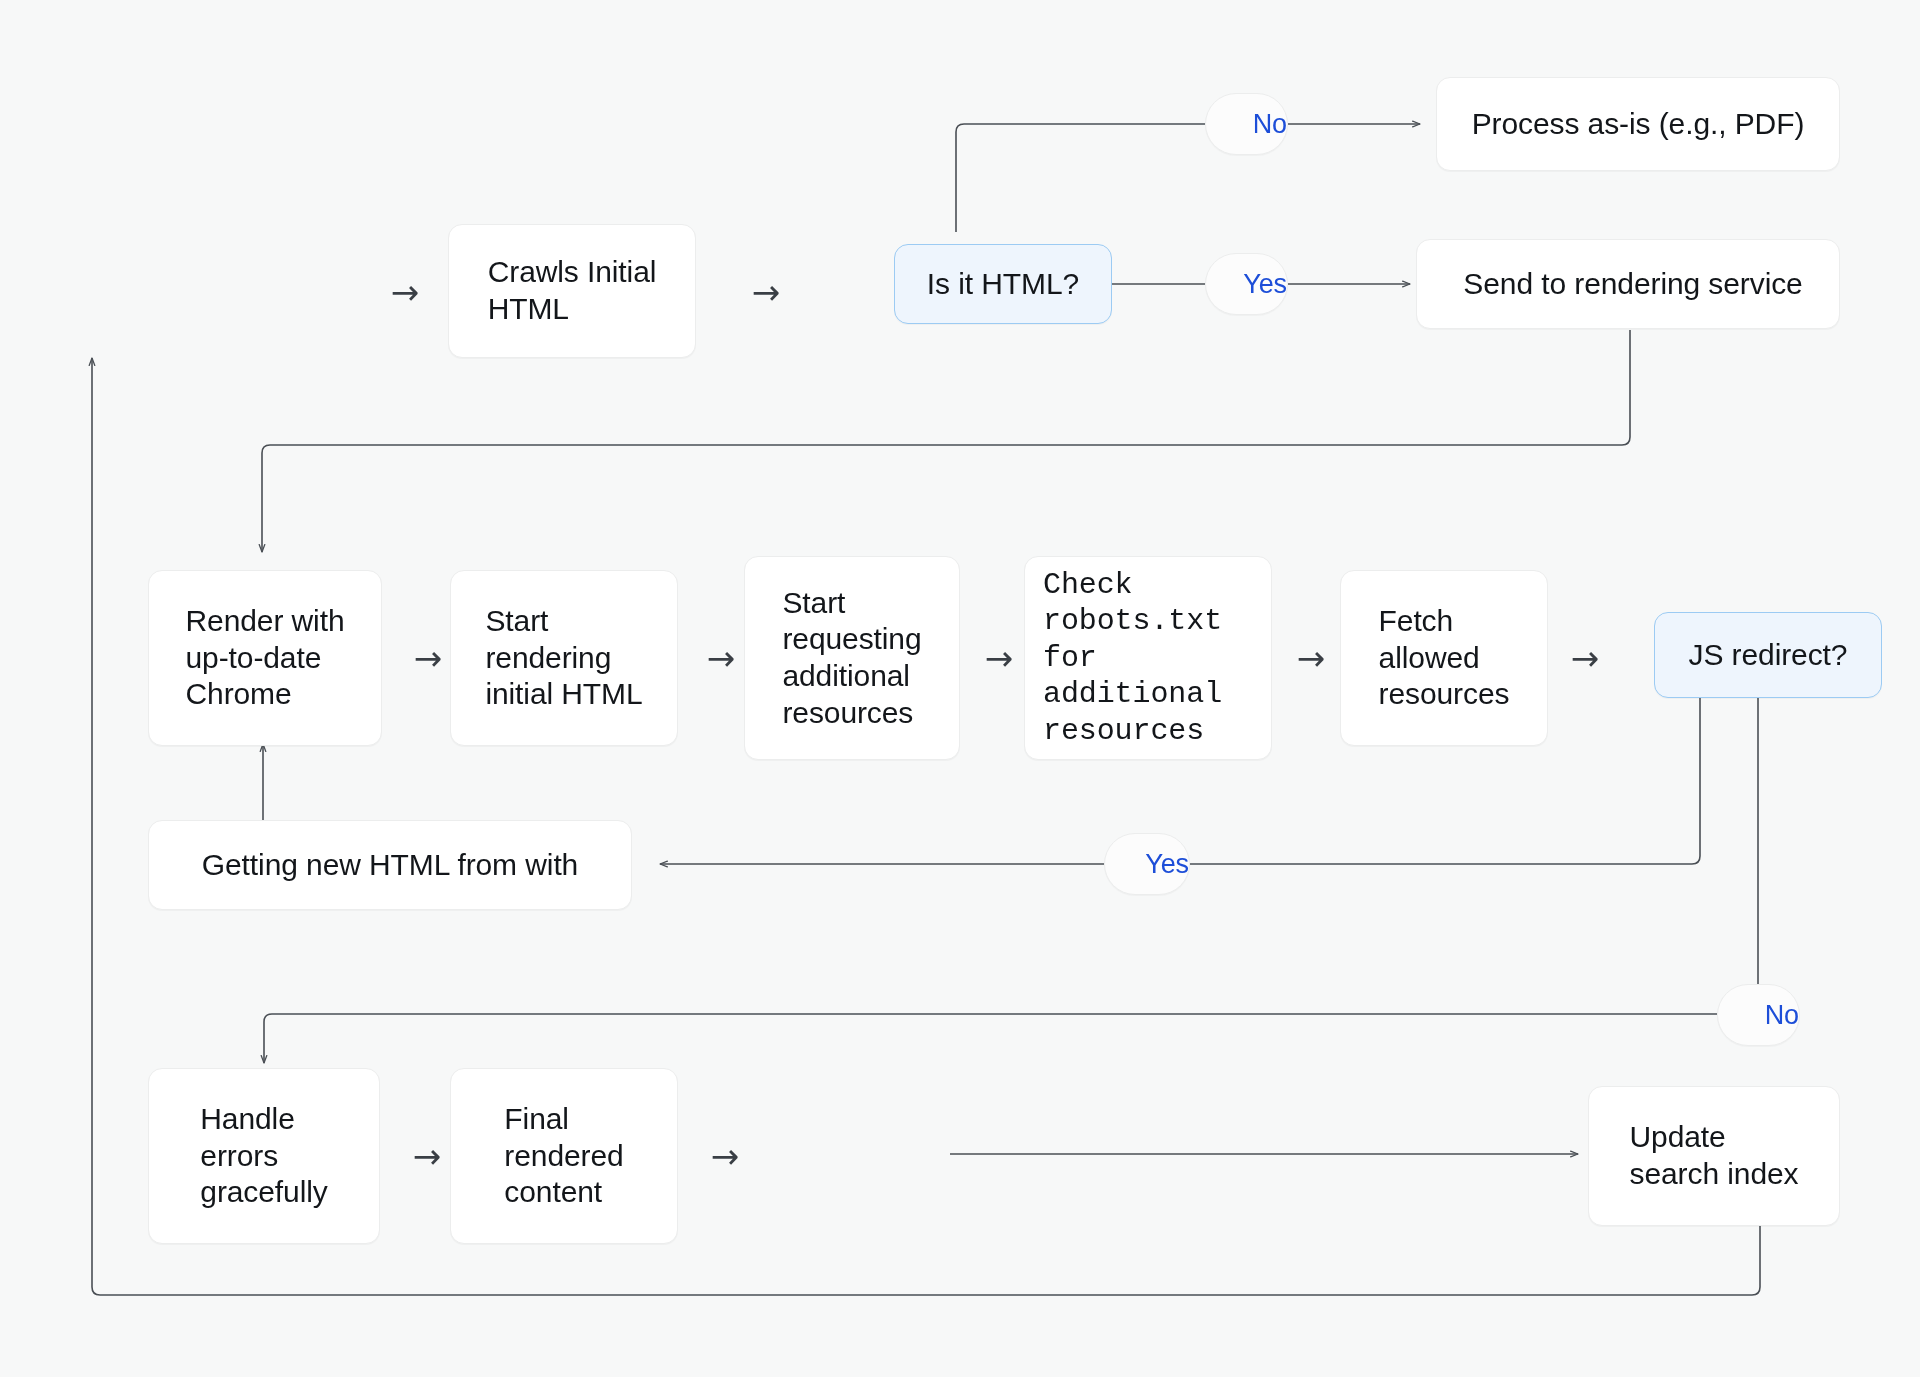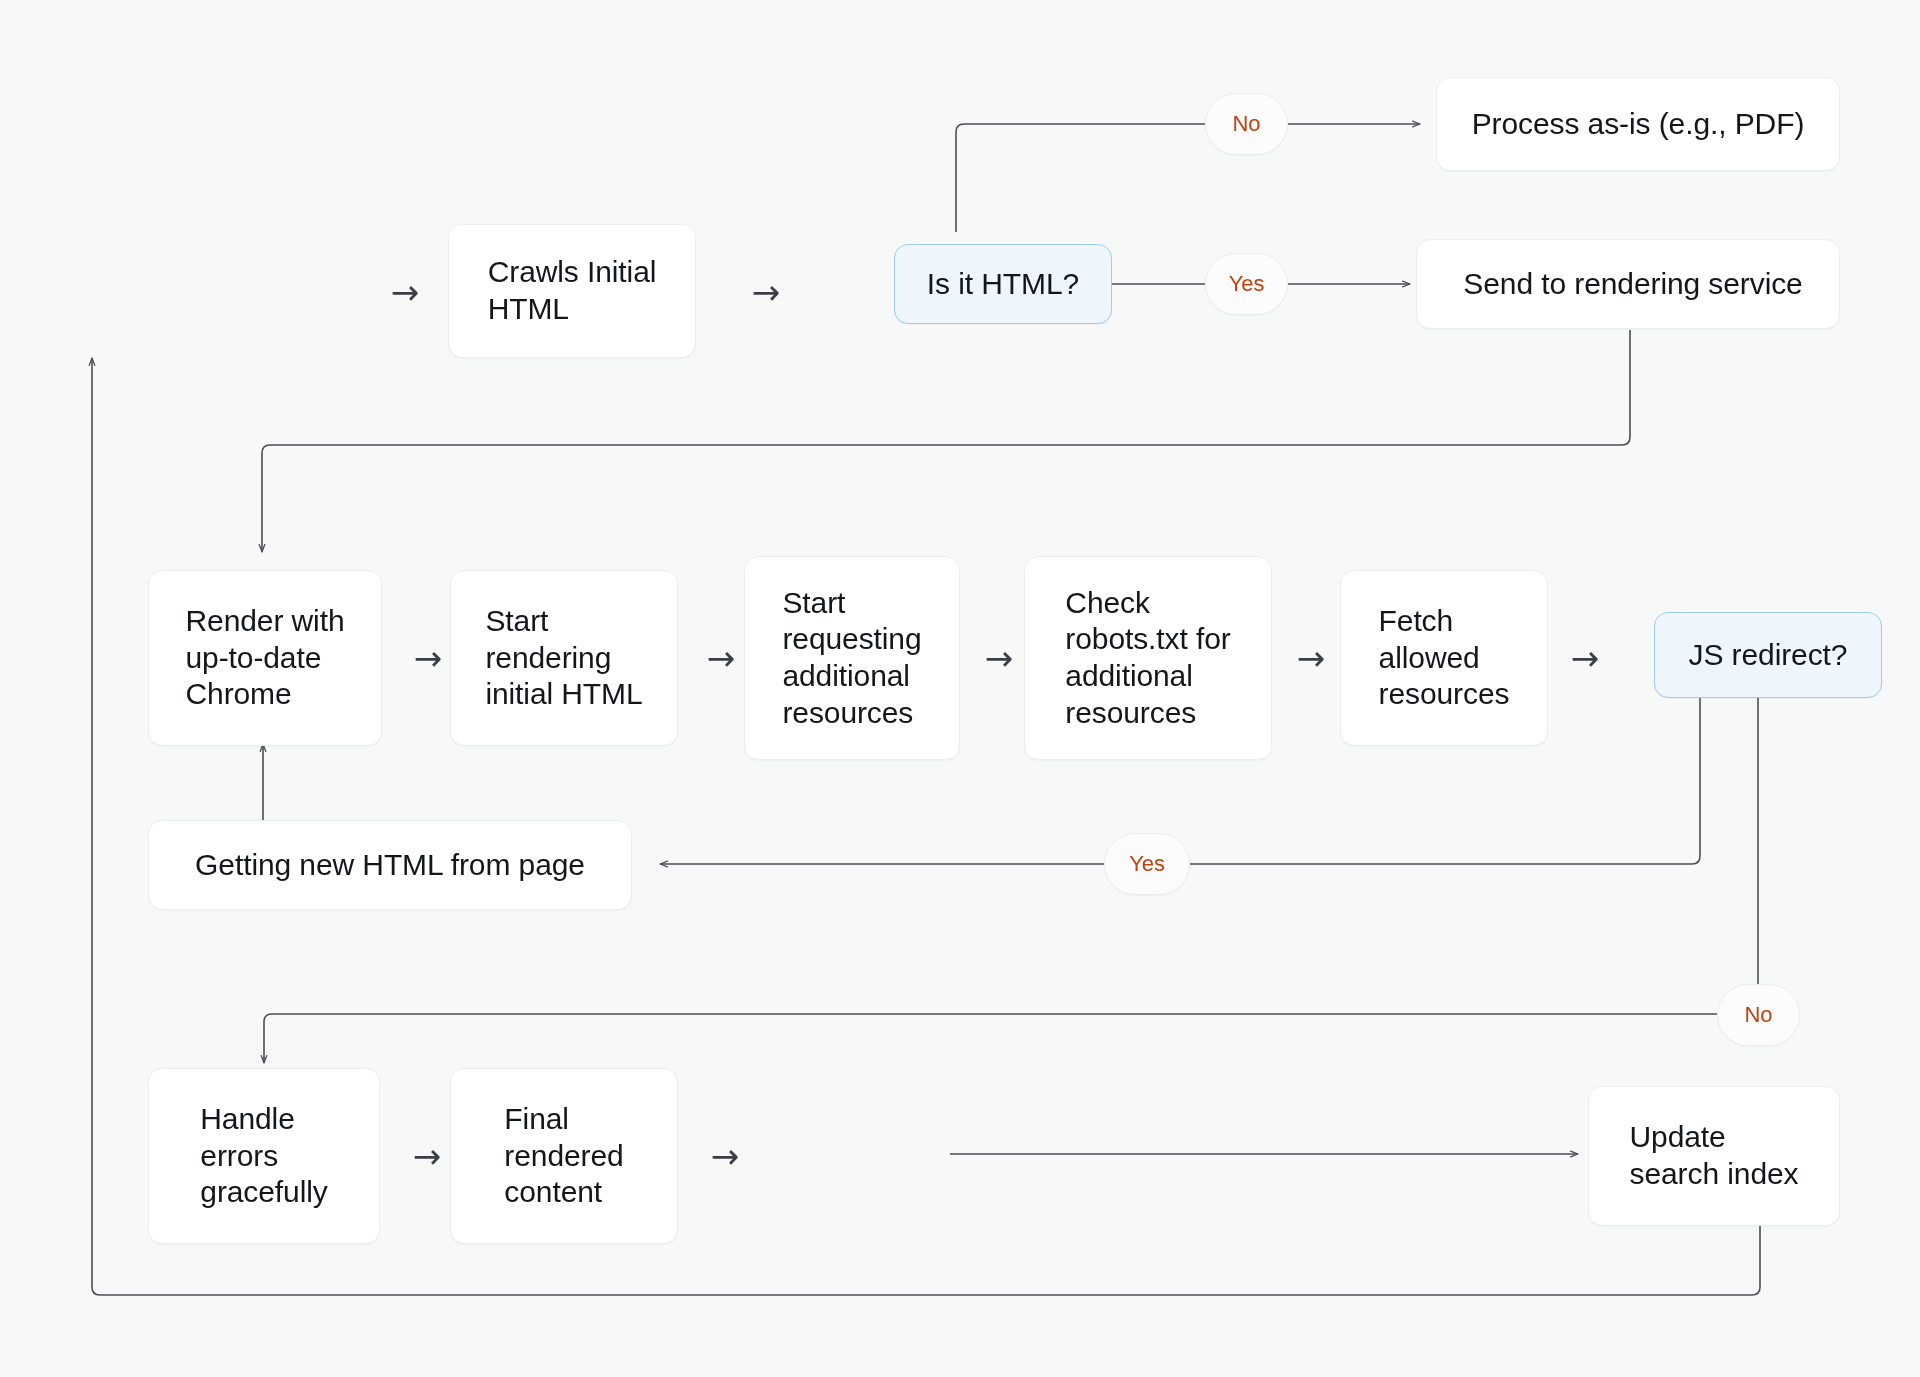--- a/index.html
+++ b/index.html
@@ -46,23 +46,23 @@
     margin-left: 40px;
   }
   .edge-label {
     position: absolute;
     box-sizing: border-box;
     background: #fcfcfc;
     border: 1px solid #eceded;
     border-radius: 999px;
     display: flex;
     align-items: center;
-    justify-content: center;
-    color: #c2410c;
-    font-size: 22px;
+    justify-content: flex-end;
+    color: #1d4ed8;
+    font-size: 27px;
     letter-spacing: -0.1px;
     box-shadow: 0 1px 1px rgba(16,24,40,0.03);
   }
   .arrow-glyph {
     position: absolute;
     color: #3a3f45;
     font-size: 34px;
     line-height: 1;
     display: flex;
     align-items: center;
@@ -165,21 +165,21 @@
 requesting
 additional
 resources</span>
   </div>
 
   <div class="arrow-glyph" style="left:966px; top:638px; width:66px; height:40px;">
     <span>→</span>
   </div>
 
   <div class="node" style="left:1024px; top:556px; width:248px; height:204px;">
-    <span style="white-space:pre-line;">Check
+    <span style="white-space:pre-line;font-family:Liberation Mono, monospace;">Check
 robots.txt for
 additional
 resources</span>
   </div>
 
   <div class="arrow-glyph" style="left:1278px; top:638px; width:66px; height:40px;">
     <span>→</span>
   </div>
 
   <div class="node" style="left:1340px; top:570px; width:208px; height:176px;">
@@ -190,21 +190,21 @@
 
   <div class="arrow-glyph" style="left:1556px; top:638px; width:58px; height:40px;">
     <span>→</span>
   </div>
 
   <div class="node decision" style="left:1614px; top:612px; width:228px; height:86px;">
     <span style="white-space:pre-line;">JS redirect?</span>
   </div>
 
   <div class="node" style="left:148px; top:820px; width:484px; height:90px;">
-    <span style="white-space:pre-line;">Getting new HTML from page</span>
+    <span style="white-space:pre-line;">Getting new HTML from with</span>
   </div>
 
   <div class="edge-label" style="left:1104px; top:833px; width:86px; height:62px;">
     <span>Yes</span>
   </div>
 
   <div class="edge-label" style="left:1717px; top:984px; width:83px; height:62px;">
     <span>No</span>
   </div>
 

